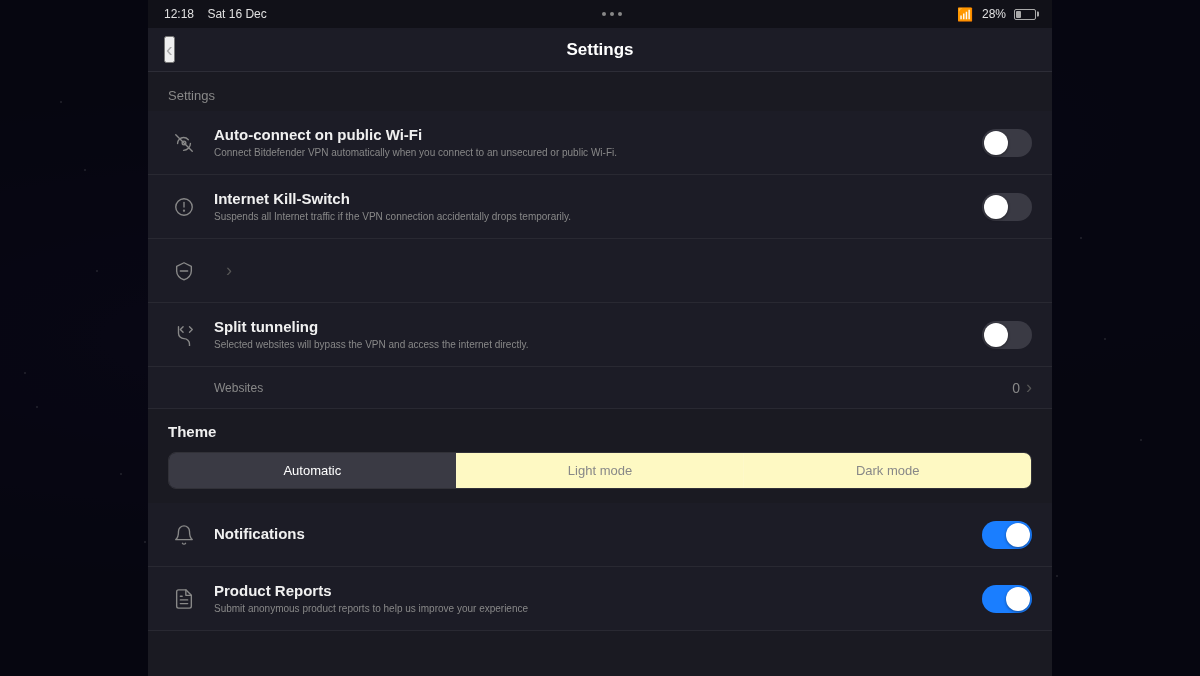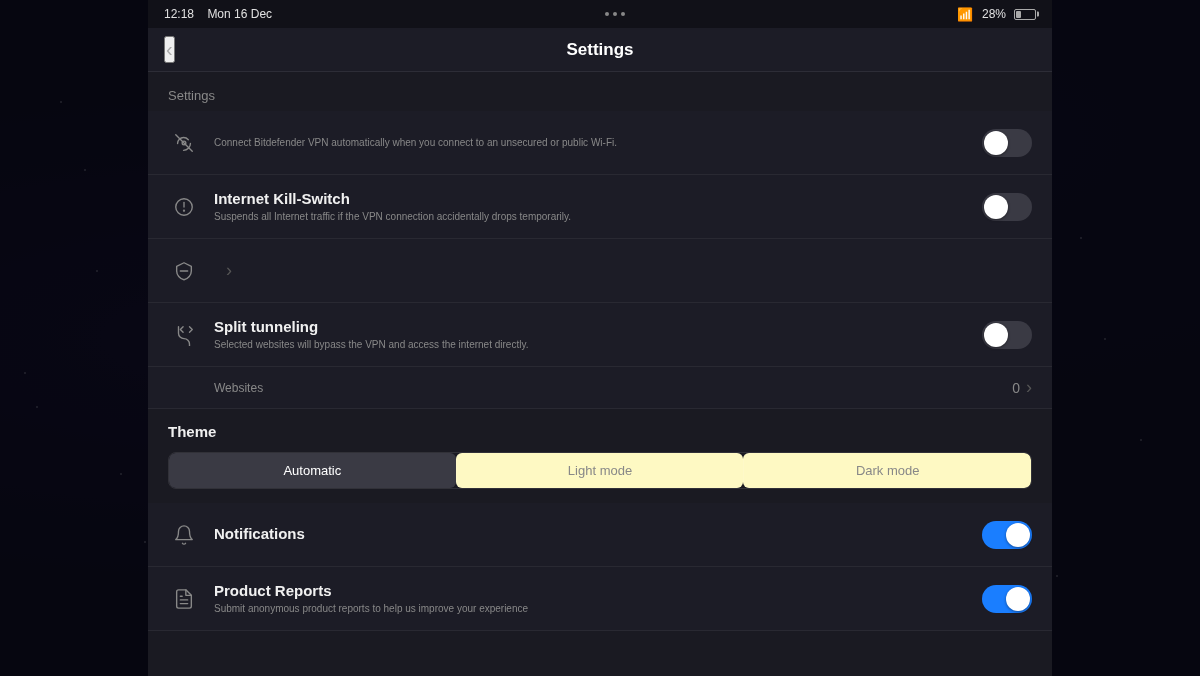--- a/index.html
+++ b/index.html
@@ -315,21 +315,20 @@
       border: 1px solid rgba(255,255,255,0.1);
     }
 
     .theme-option {
       flex: 1;
       padding: 10px 0;
       text-align: center;
       font-size: 13px;
       cursor: pointer;
       color: #ccc;
-      border-radius: 6px;
     }
 
     .theme-option.active {
       background: #3a3a44;
       color: #fff;
       font-weight: 500;
     }
 
     .theme-option:not(.active) {
       background: #fef9c3;
@@ -376,21 +375,21 @@
 </div>
 
 <div class="side-panel"></div>
 
 <div class="app-container">
 
   <div class="status-bar">
     <div class="status-left">
       <span>12:18</span>
       &nbsp;&nbsp;
-      <span>Mon 16 Dec</span>
+      <span>Sat 16 Dec</span>
     </div>
     <div class="status-center">
       <div class="status-dot"></div>
       <div class="status-dot"></div>
       <div class="status-dot"></div>
     </div>
     <div class="status-right">
       <span class="wifi-icon">📶</span>
       <span>28%</span>
       <div class="battery-container">
@@ -413,20 +412,21 @@
     <div class="settings-row">
       <div class="row-icon">
         <svg class="icon-svg" viewBox="0 0 24 24">
           <path d="M5 12.5C5 8.91 7.91 6 11.5 6c2.1 0 3.95.93 5.2 2.4"></path>
           <path d="M19 12.5c0 4.14-3.36 7.5-7.5 7.5"></path>
           <circle cx="12" cy="12" r="2"></circle>
           <path d="M3 3l18 18"></path>
         </svg>
       </div>
       <div class="row-content">
+        <div class="row-title">Auto-connect on public Wi-Fi</div>
         <div class="row-subtitle">Connect Bitdefender VPN automatically when you connect to an unsecured or public Wi-Fi.</div>
       </div>
       <div class="row-control">
         <div class="toggle off">
           <div class="toggle-thumb"></div>
         </div>
       </div>
     </div>
 
     <div class="settings-row">

